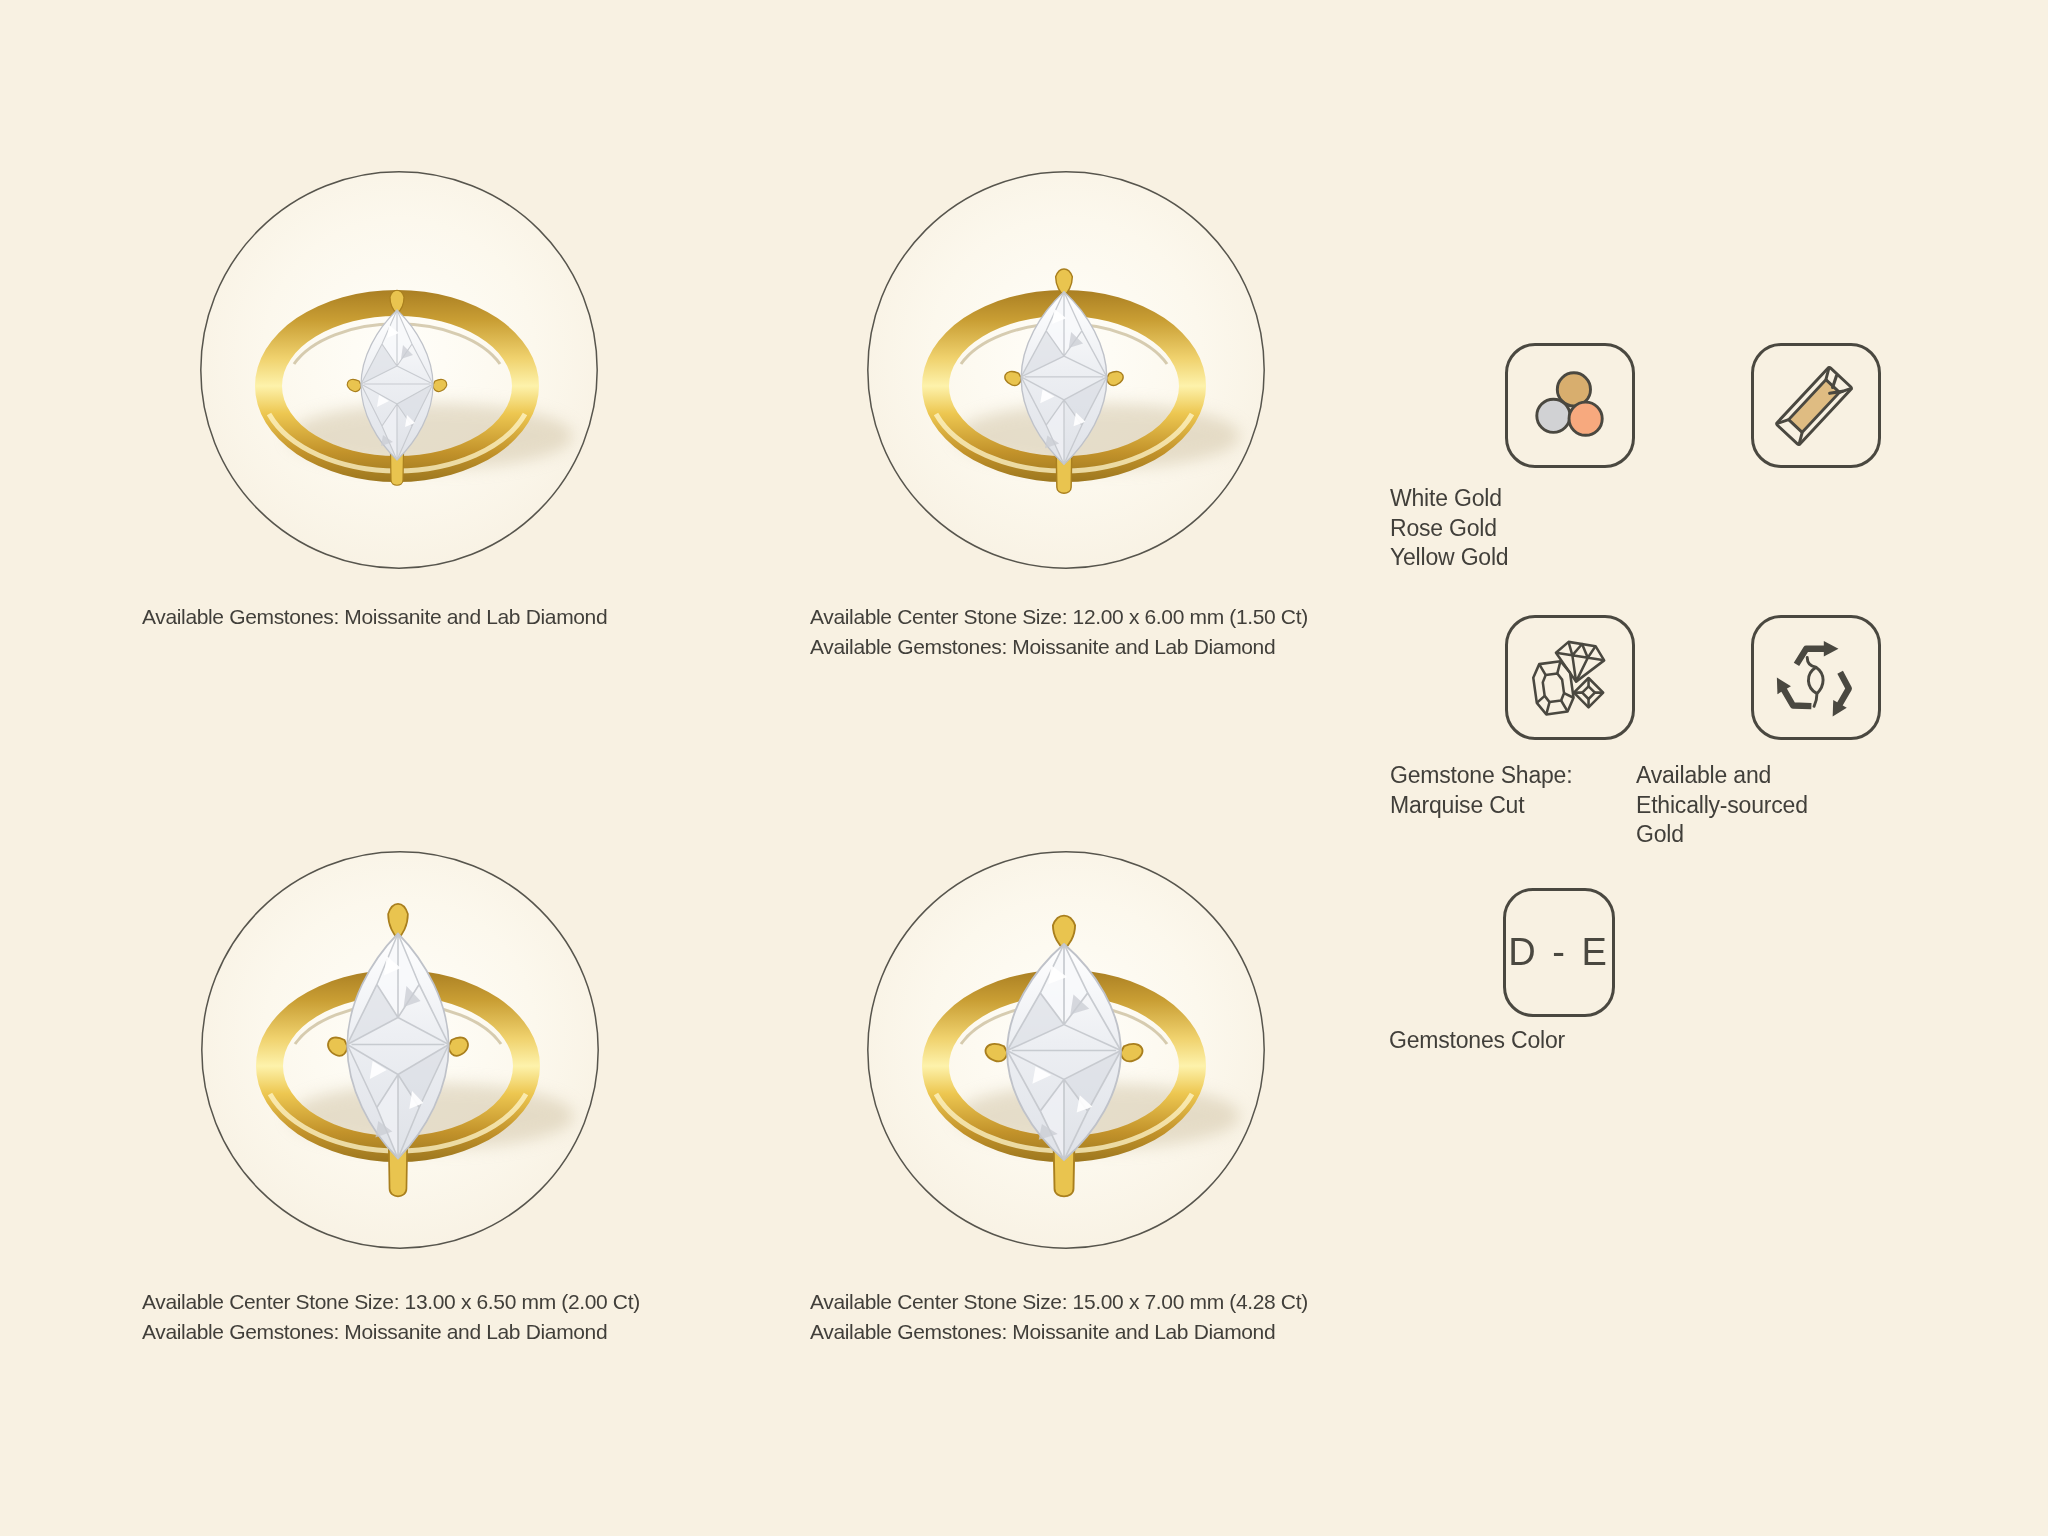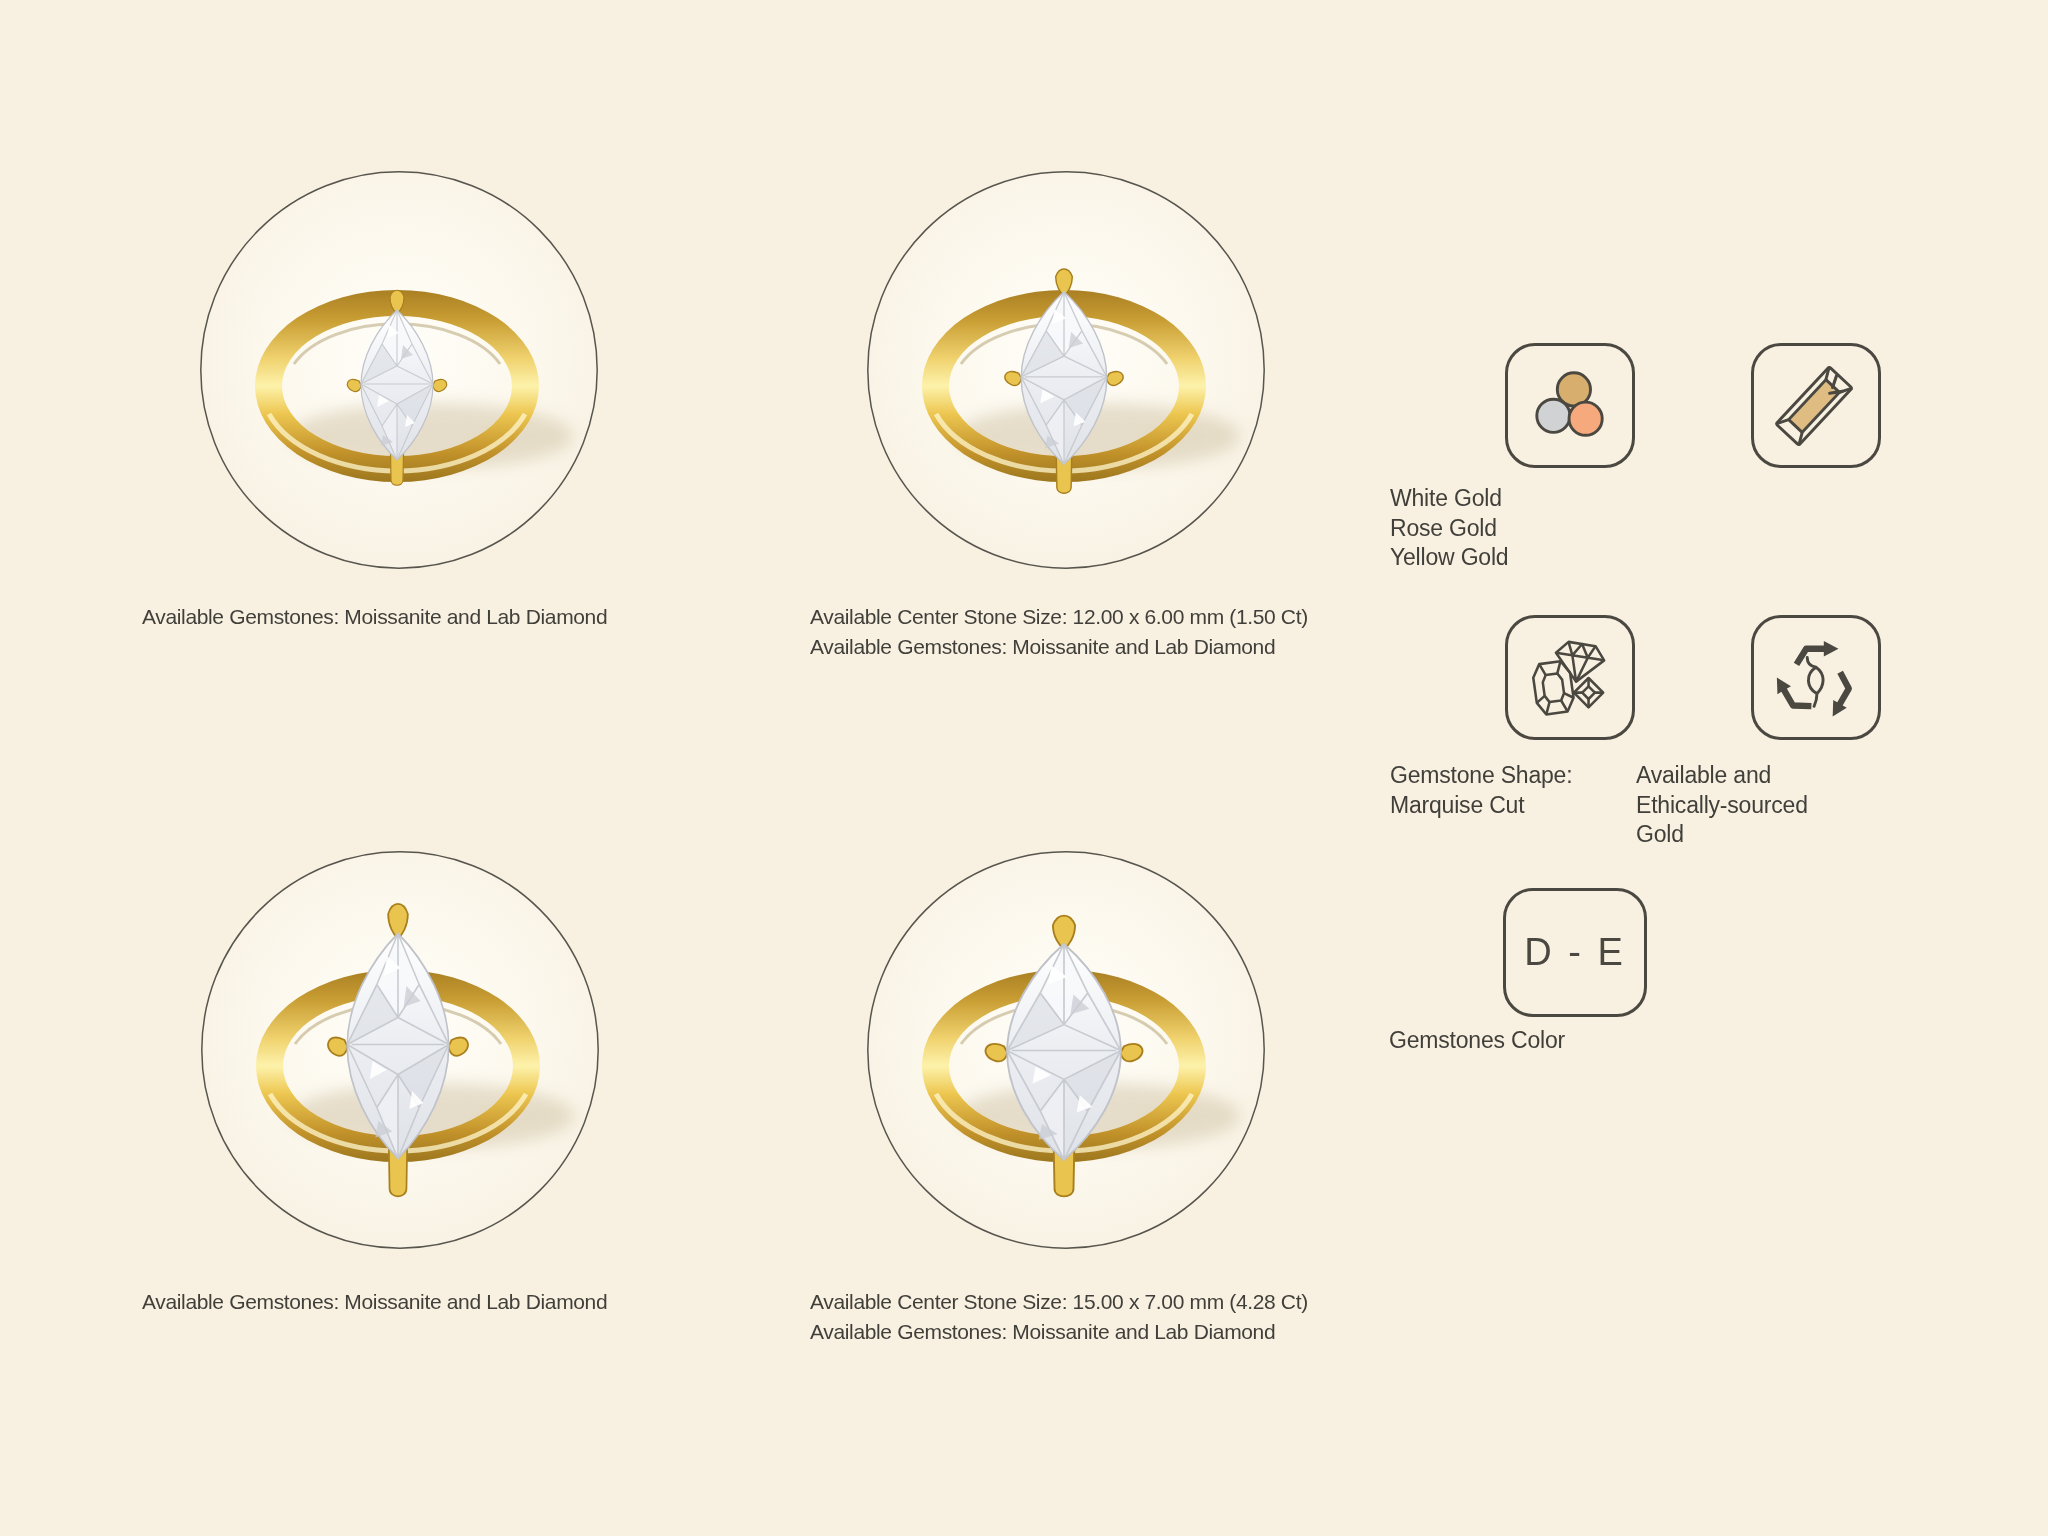--- a/index.html
+++ b/index.html
@@ -8,21 +8,21 @@
   html,body{margin:0;padding:0;}
   body{background:var(--bg);font-family:"Liberation Sans",sans-serif;}
   .stage{position:relative;width:2048px;height:1536px;background:var(--bg);overflow:hidden;color:var(--text);}
   .ring-photo{position:absolute;width:400px;height:400px;}
   .r1{left:199px;top:170px}.r2{left:866px;top:170px}.r3{left:200px;top:850px}.r4{left:866px;top:850px}
   .caption{position:absolute;font-size:21px;line-height:30px;letter-spacing:-0.35px;color:var(--text);white-space:nowrap;}
   .c1{left:142px;top:602px}.c2{left:810px;top:602px}.c3{left:142px;top:1287px}.c4{left:810px;top:1287px}
   .icon-box{position:absolute;width:130px;height:125px;border:3px solid var(--outline);border-radius:30px;
             box-sizing:border-box;display:flex;align-items:center;justify-content:center;background:var(--bg);}
   .b1{left:1505px;top:343px}.b2{left:1751px;top:343px}.b3{left:1505px;top:615px}.b4{left:1751px;top:615px}
-  .de-box{left:1503px;top:888px;width:144px;height:129px;}
+  .de-box{left:1503px;top:888px;width:112px;height:129px;}
   .de-text{font-size:38px;letter-spacing:3px;color:var(--outline);}
   .feature-label{position:absolute;width:360px;transform:translateX(-50%);text-align:left;
                  font-size:23px;line-height:29.5px;letter-spacing:-0.2px;color:var(--text);}
   .l1{left:1570px;top:484px}.l2{left:1816px;top:484px}.l3{left:1570px;top:761px}.l4{left:1816px;top:761px}
   .lde{left:1569px;top:1026px}
   .ln{white-space:nowrap;}
 </style>
 </head>
 <body>
 
@@ -206,20 +206,21 @@
 </svg></div>
 
   <div class="caption c1">
     <div class="ln">Available Gemstones: Moissanite and Lab Diamond</div>
   </div>
   <div class="caption c2">
     <div class="ln">Available Center Stone Size: 12.00 x 6.00 mm (1.50 Ct)</div>
     <div class="ln">Available Gemstones: Moissanite and Lab Diamond</div>
   </div>
   <div class="caption c3">
+    <div class="ln">Available Center Stone Size: 13.00 x 6.50 mm (2.00 Ct)</div>
     <div class="ln">Available Gemstones: Moissanite and Lab Diamond</div>
   </div>
   <div class="caption c4">
     <div class="ln">Available Center Stone Size: 15.00 x 7.00 mm (4.28 Ct)</div>
     <div class="ln">Available Gemstones: Moissanite and Lab Diamond</div>
   </div>
 
   <div class="icon-box b1">
       <svg viewBox="0 0 84 84" width="82" height="82">
     <circle cx="46" cy="25" r="17" fill="#d8ae6e" stroke="#4a4840" stroke-width="3"></circle>

